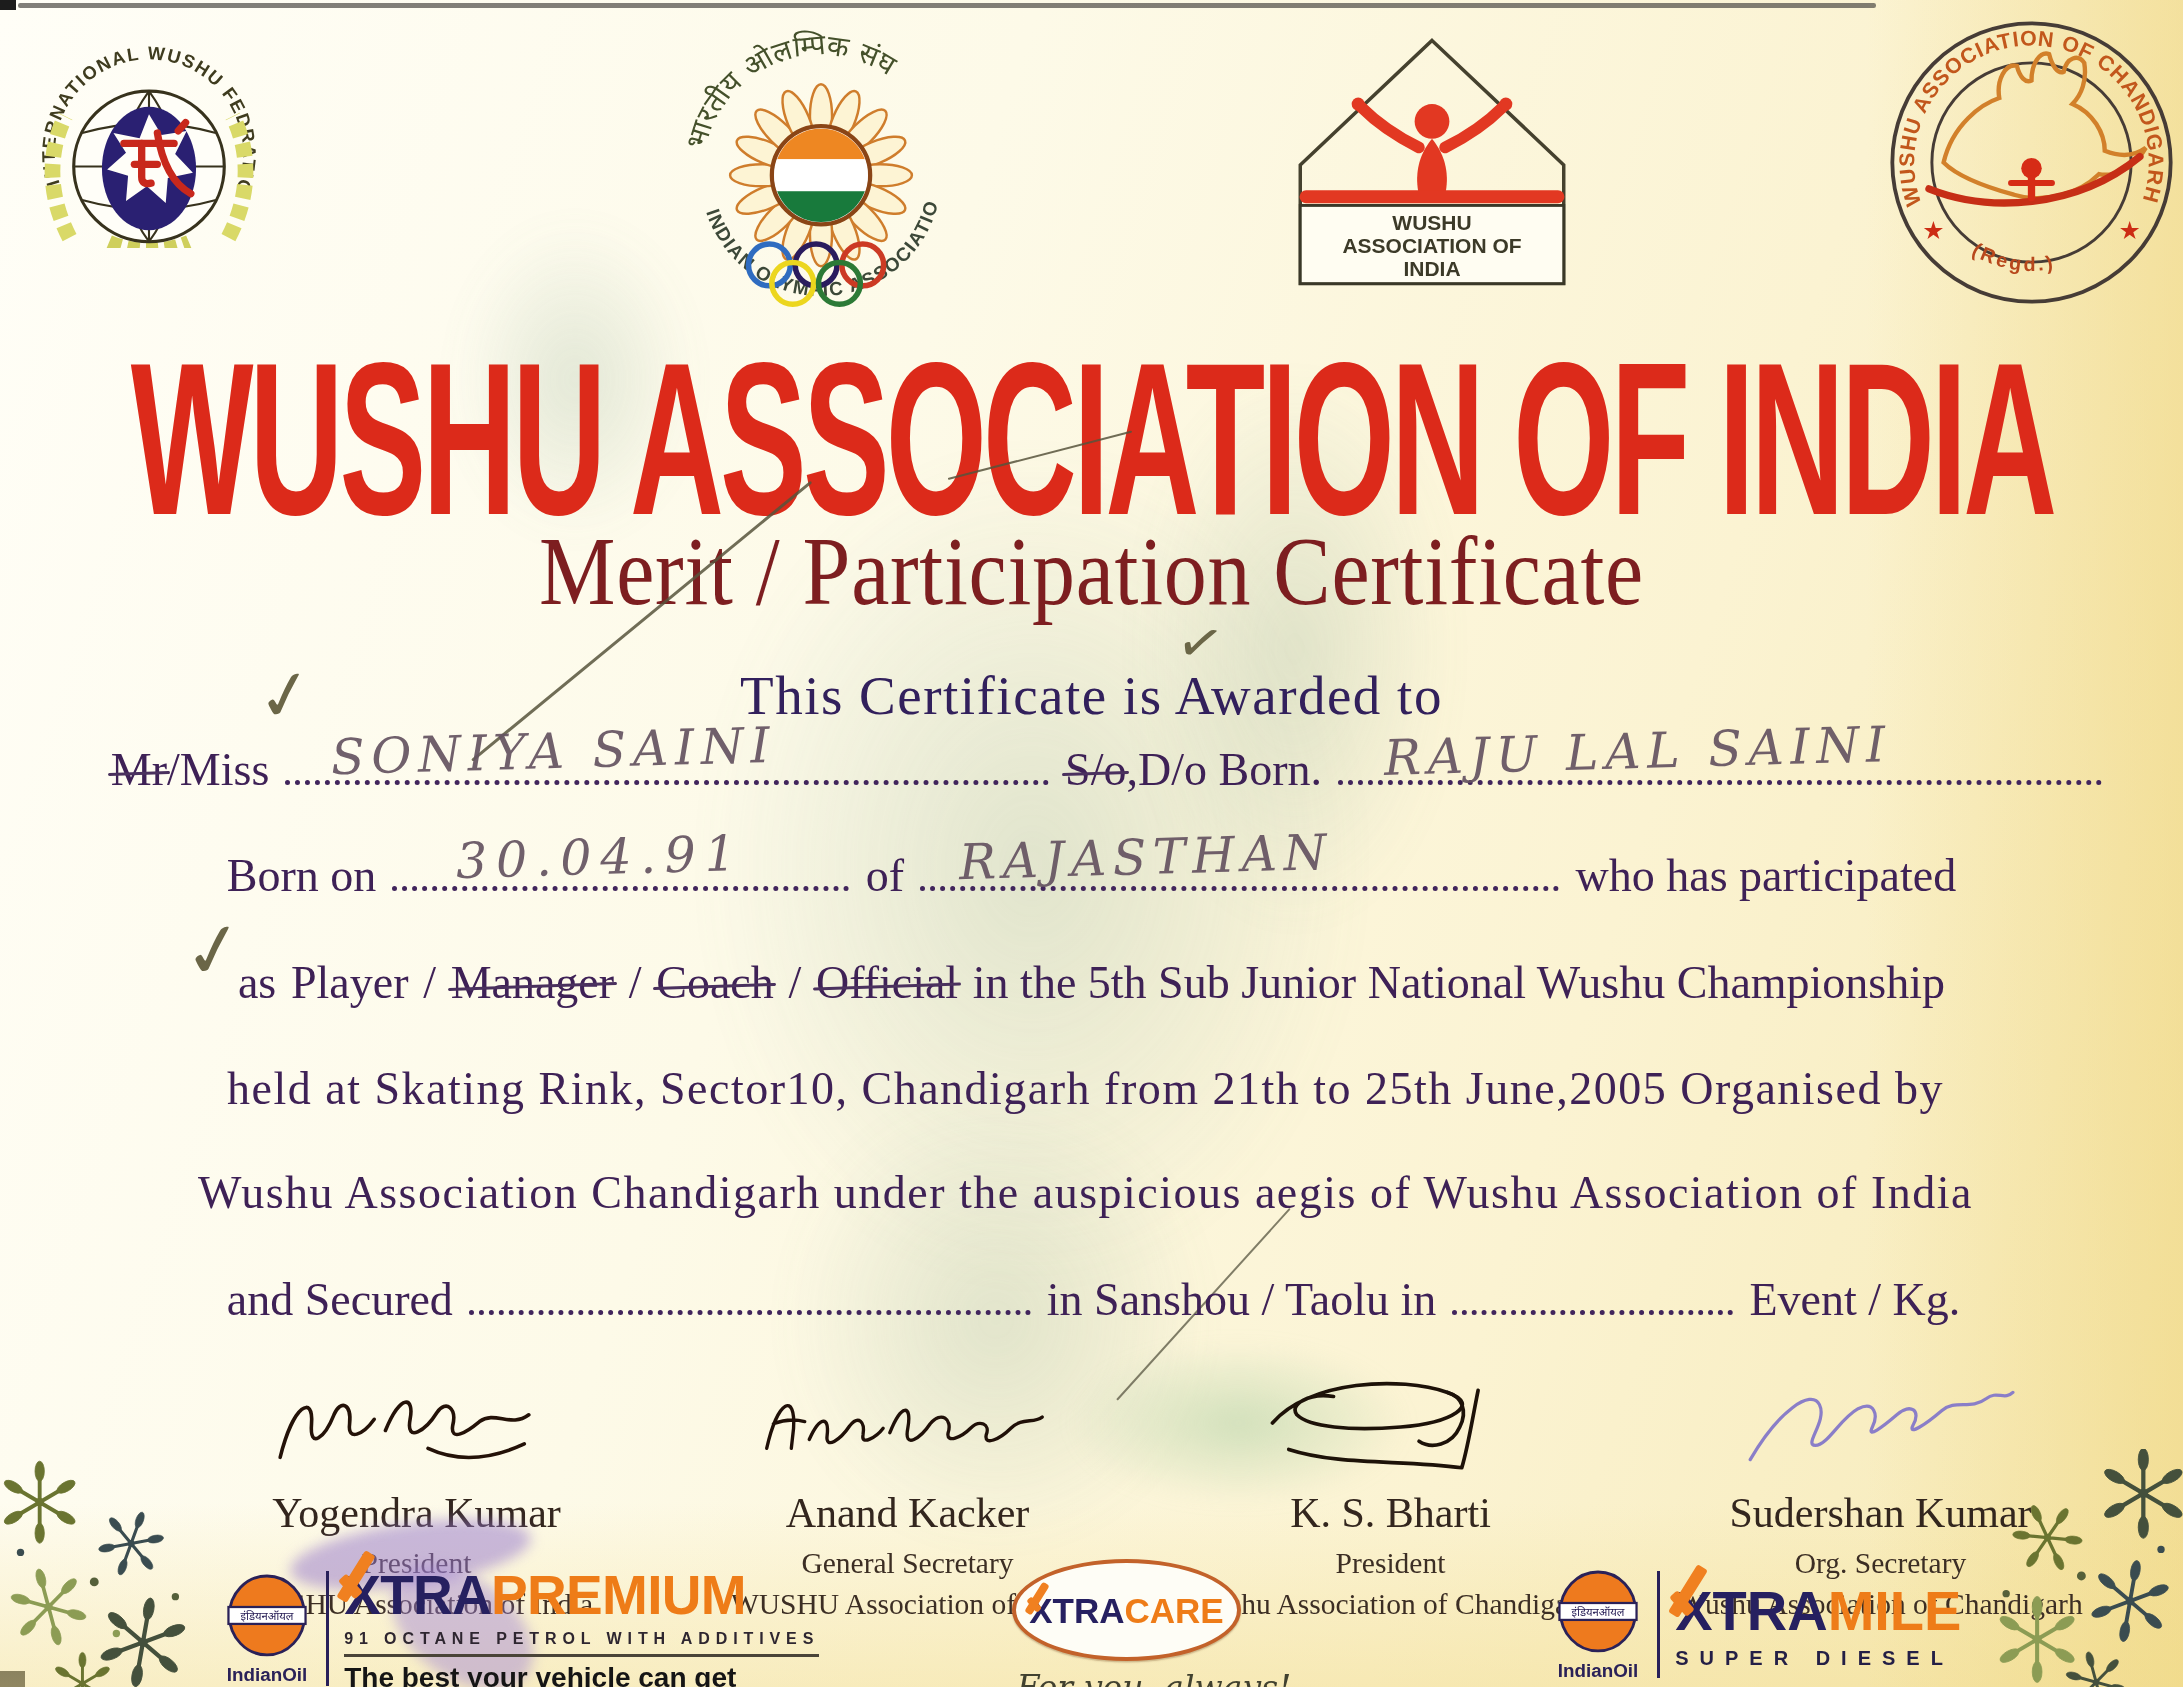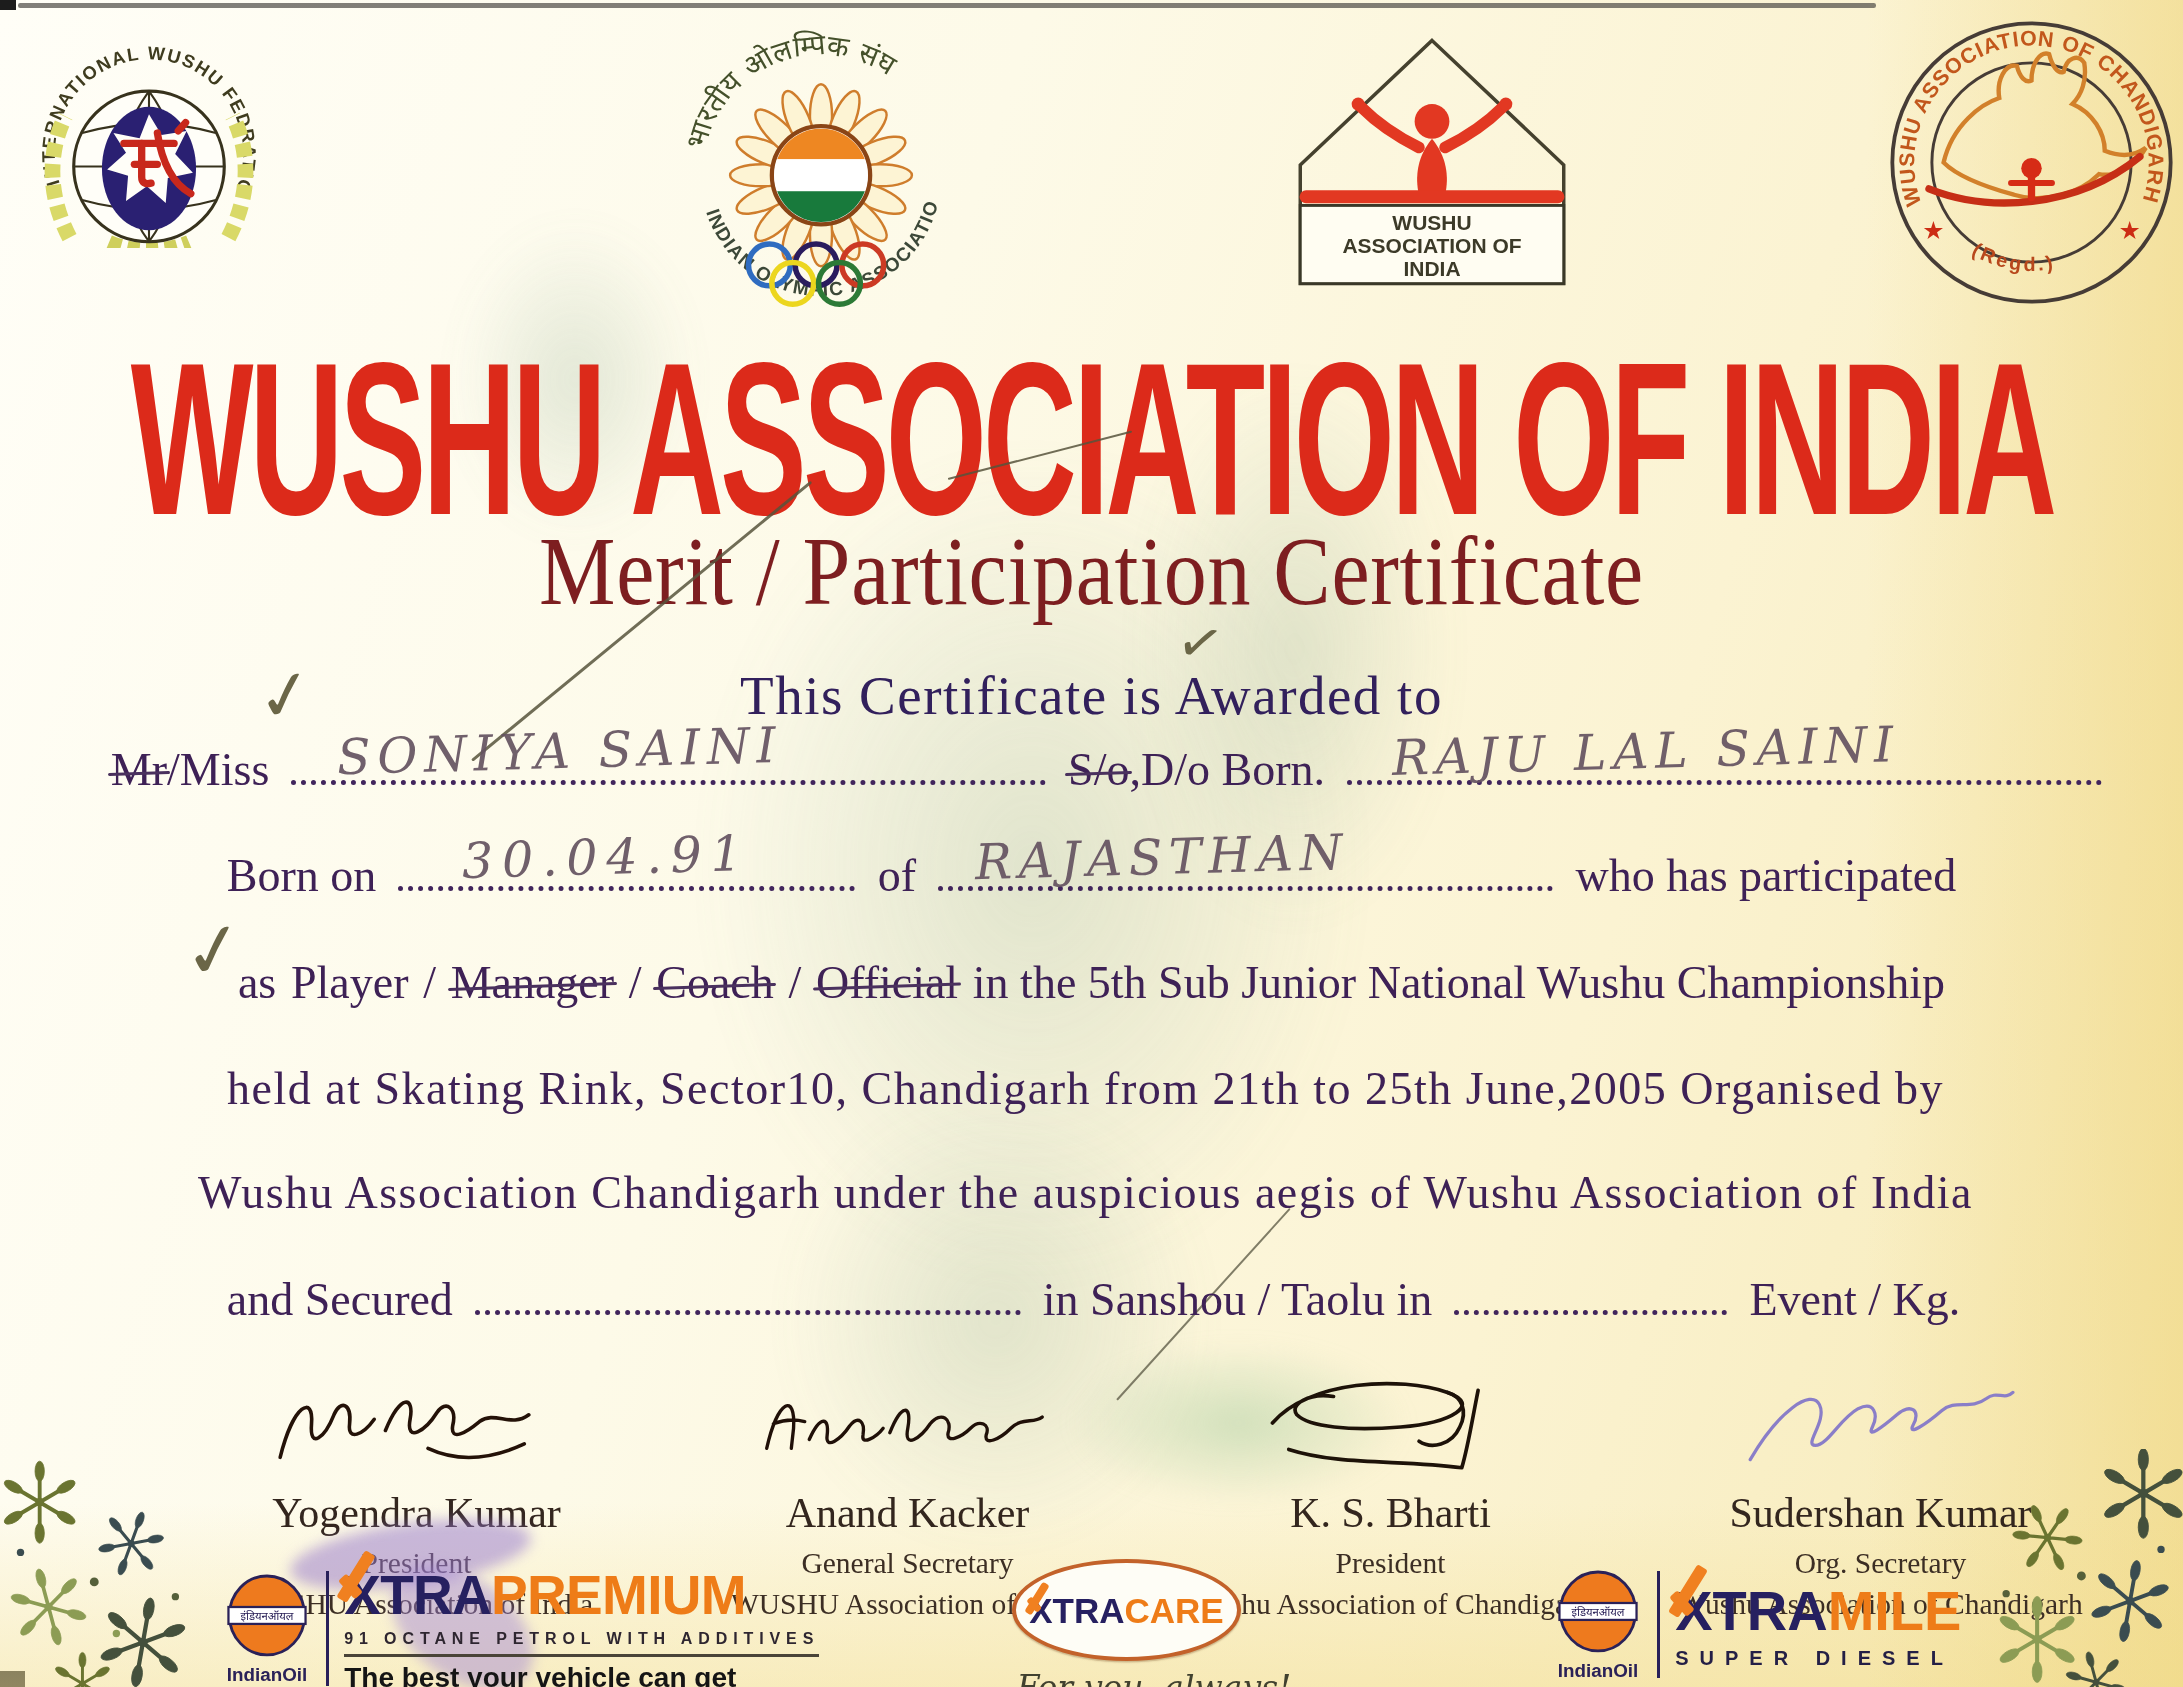--- a/index.html
+++ b/index.html
@@ -42,21 +42,21 @@
   #subtitle{
     top:516px; left:0; right:0; text-align:center;
     font-size:86px; color:#7d1e20; transform:scaleY(1.12); transform-origin:center top; letter-spacing:0.7px;
   }
   #intro{
     top:664px; left:0; right:0; text-align:center;
     font-size:55px; color:#32205c; letter-spacing:1.5px;
   }
   
   .line{position:absolute; font-size:46px; color:#3e2156; white-space:nowrap;}
-  .line-flex{display:flex; align-items:baseline;gap:6px;}
+  .line-flex{display:flex; align-items:baseline;}
   .line-center{left:0; right:12px; text-align:center; letter-spacing:1.5px;}
   #line1{top:743px; left:102px; right:74px;}
   #line2{top:849px; left:218px; right:218px;}
   #line3{top:956px; left:0; right:0; justify-content:center; display:flex; align-items:baseline; gap:14.7px;}
   #line4{top:1062px;}
   #line5{top:1166px;}
   #line6{top:1273px; left:218px; right:214px;}
   .lbl{margin:0 8.8px; flex:0 0 auto;}
   .dots{
     flex:1 1 auto; display:inline-block; position:relative;

